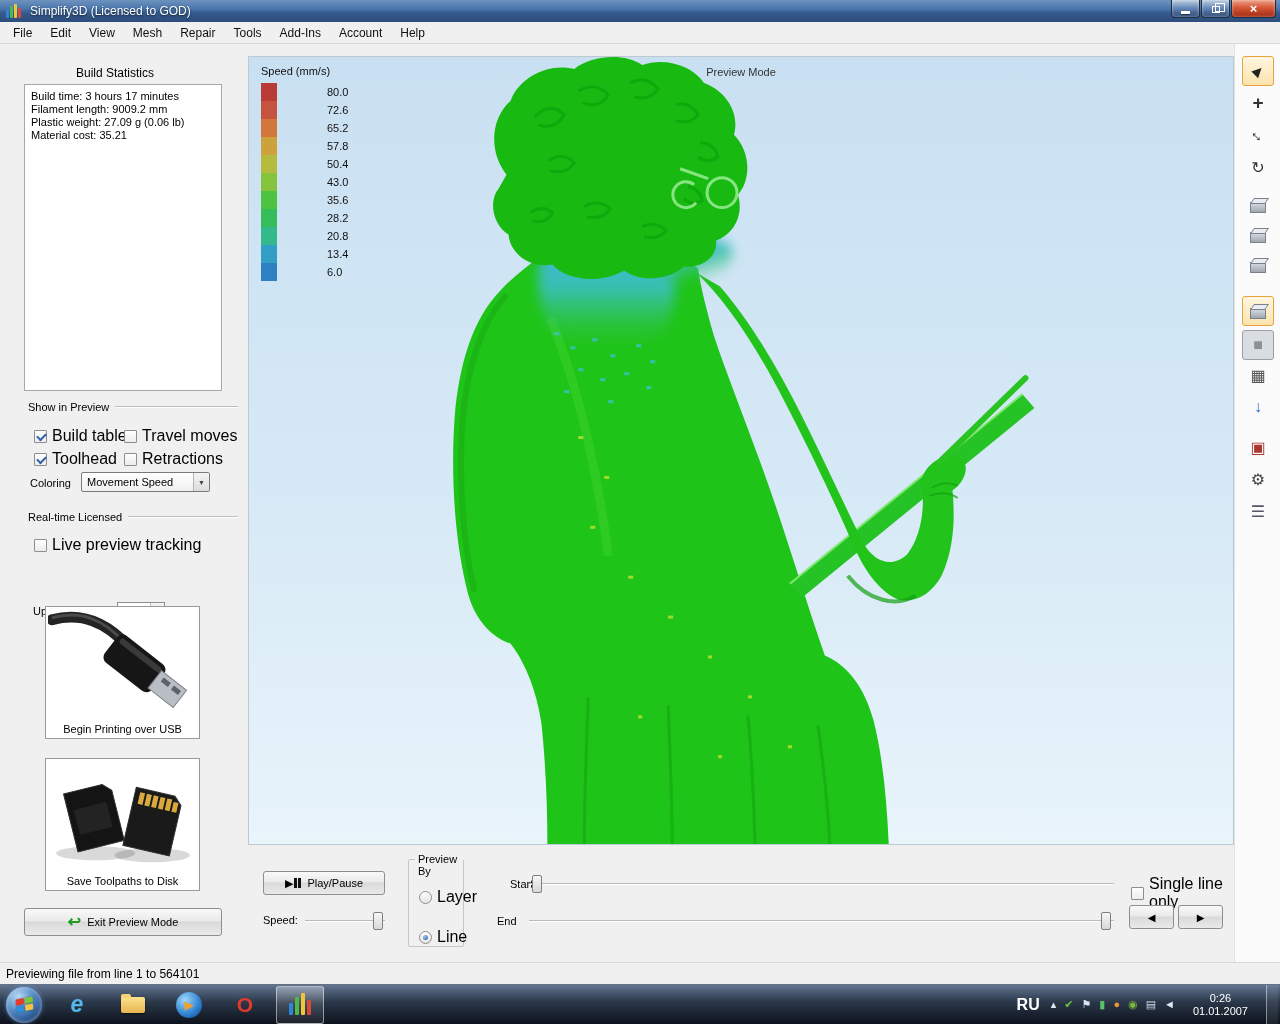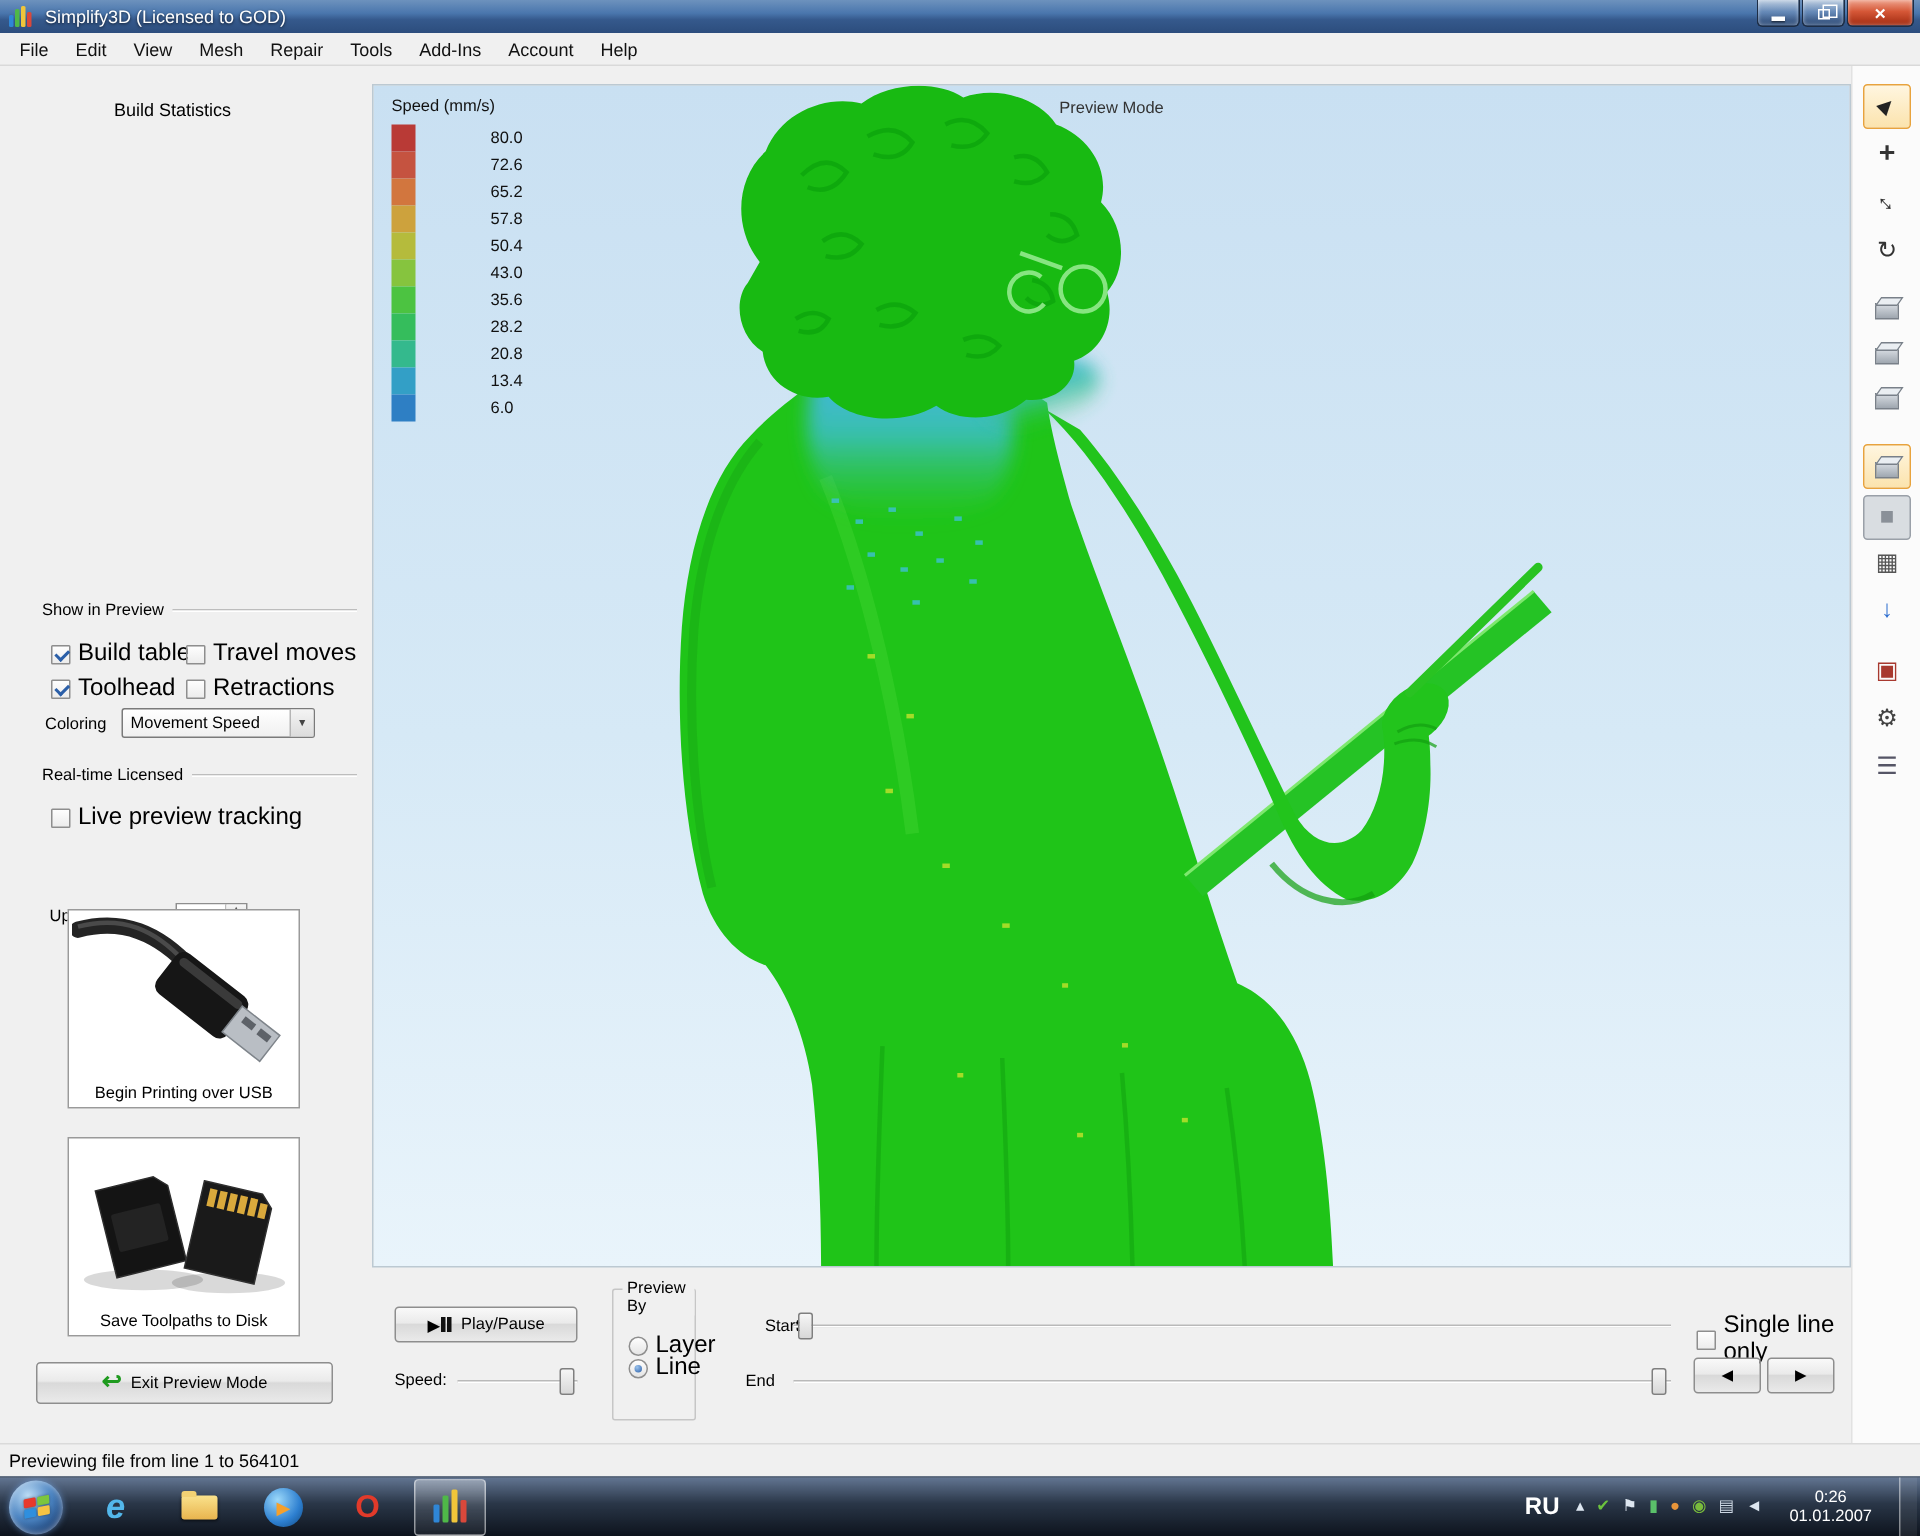--- a/index.html
+++ b/index.html
@@ -158,20 +158,26 @@
     <span class="menu-item">Tools</span>
     <span class="menu-item">Add-Ins</span>
     <span class="menu-item">Account</span>
     <span class="menu-item">Help</span>
   </div>
 
   <div class="app-body">
 
     <div class="left-panel">
       <div class="bs-title">Build Statistics</div>
+      <div class="stats-box">
+        <div>Build time: 3 hours 17 minutes</div>
+        <div>Filament length: 9009.2 mm</div>
+        <div>Plastic weight: 27.09 g (0.06 lb)</div>
+        <div>Material cost: 35.21</div>
+      </div>
 
       <div class="grp-row" style="top:357px;">
         <span>Show in Preview</span>
           <span class="rule"></span>
       </div>
       <label class="cb" style="left:34px; top:383px;">
         <span class="cbx checked"></span>
         <span>Build table</span>
       </label>
       <label class="cb" style="left:124px; top:383px;">
@@ -434,21 +440,21 @@
         <div class="groove"></div>
         <div class="thumb"></div>
       </div>
 
       <div class="fieldset">
         <span class="legendt">Preview By</span>
         <label class="rb" style="left:10px; top:28px;">
           <span class="rbx"></span>
           <span>Layer</span>
         </label>
-        <label class="rb" style="left:10px; top:43px;">
+        <label class="rb" style="left:10px; top:68px;">
           <span class="rbx checked"></span>
           <span>Line</span>
         </label>
       </div>
 
       <span class="ui-label" style="left:262px; top:33px;">Start</span>
       <div class="slider sl-start">
         <div class="groove"></div>
         <div class="thumb"></div>
       </div>

